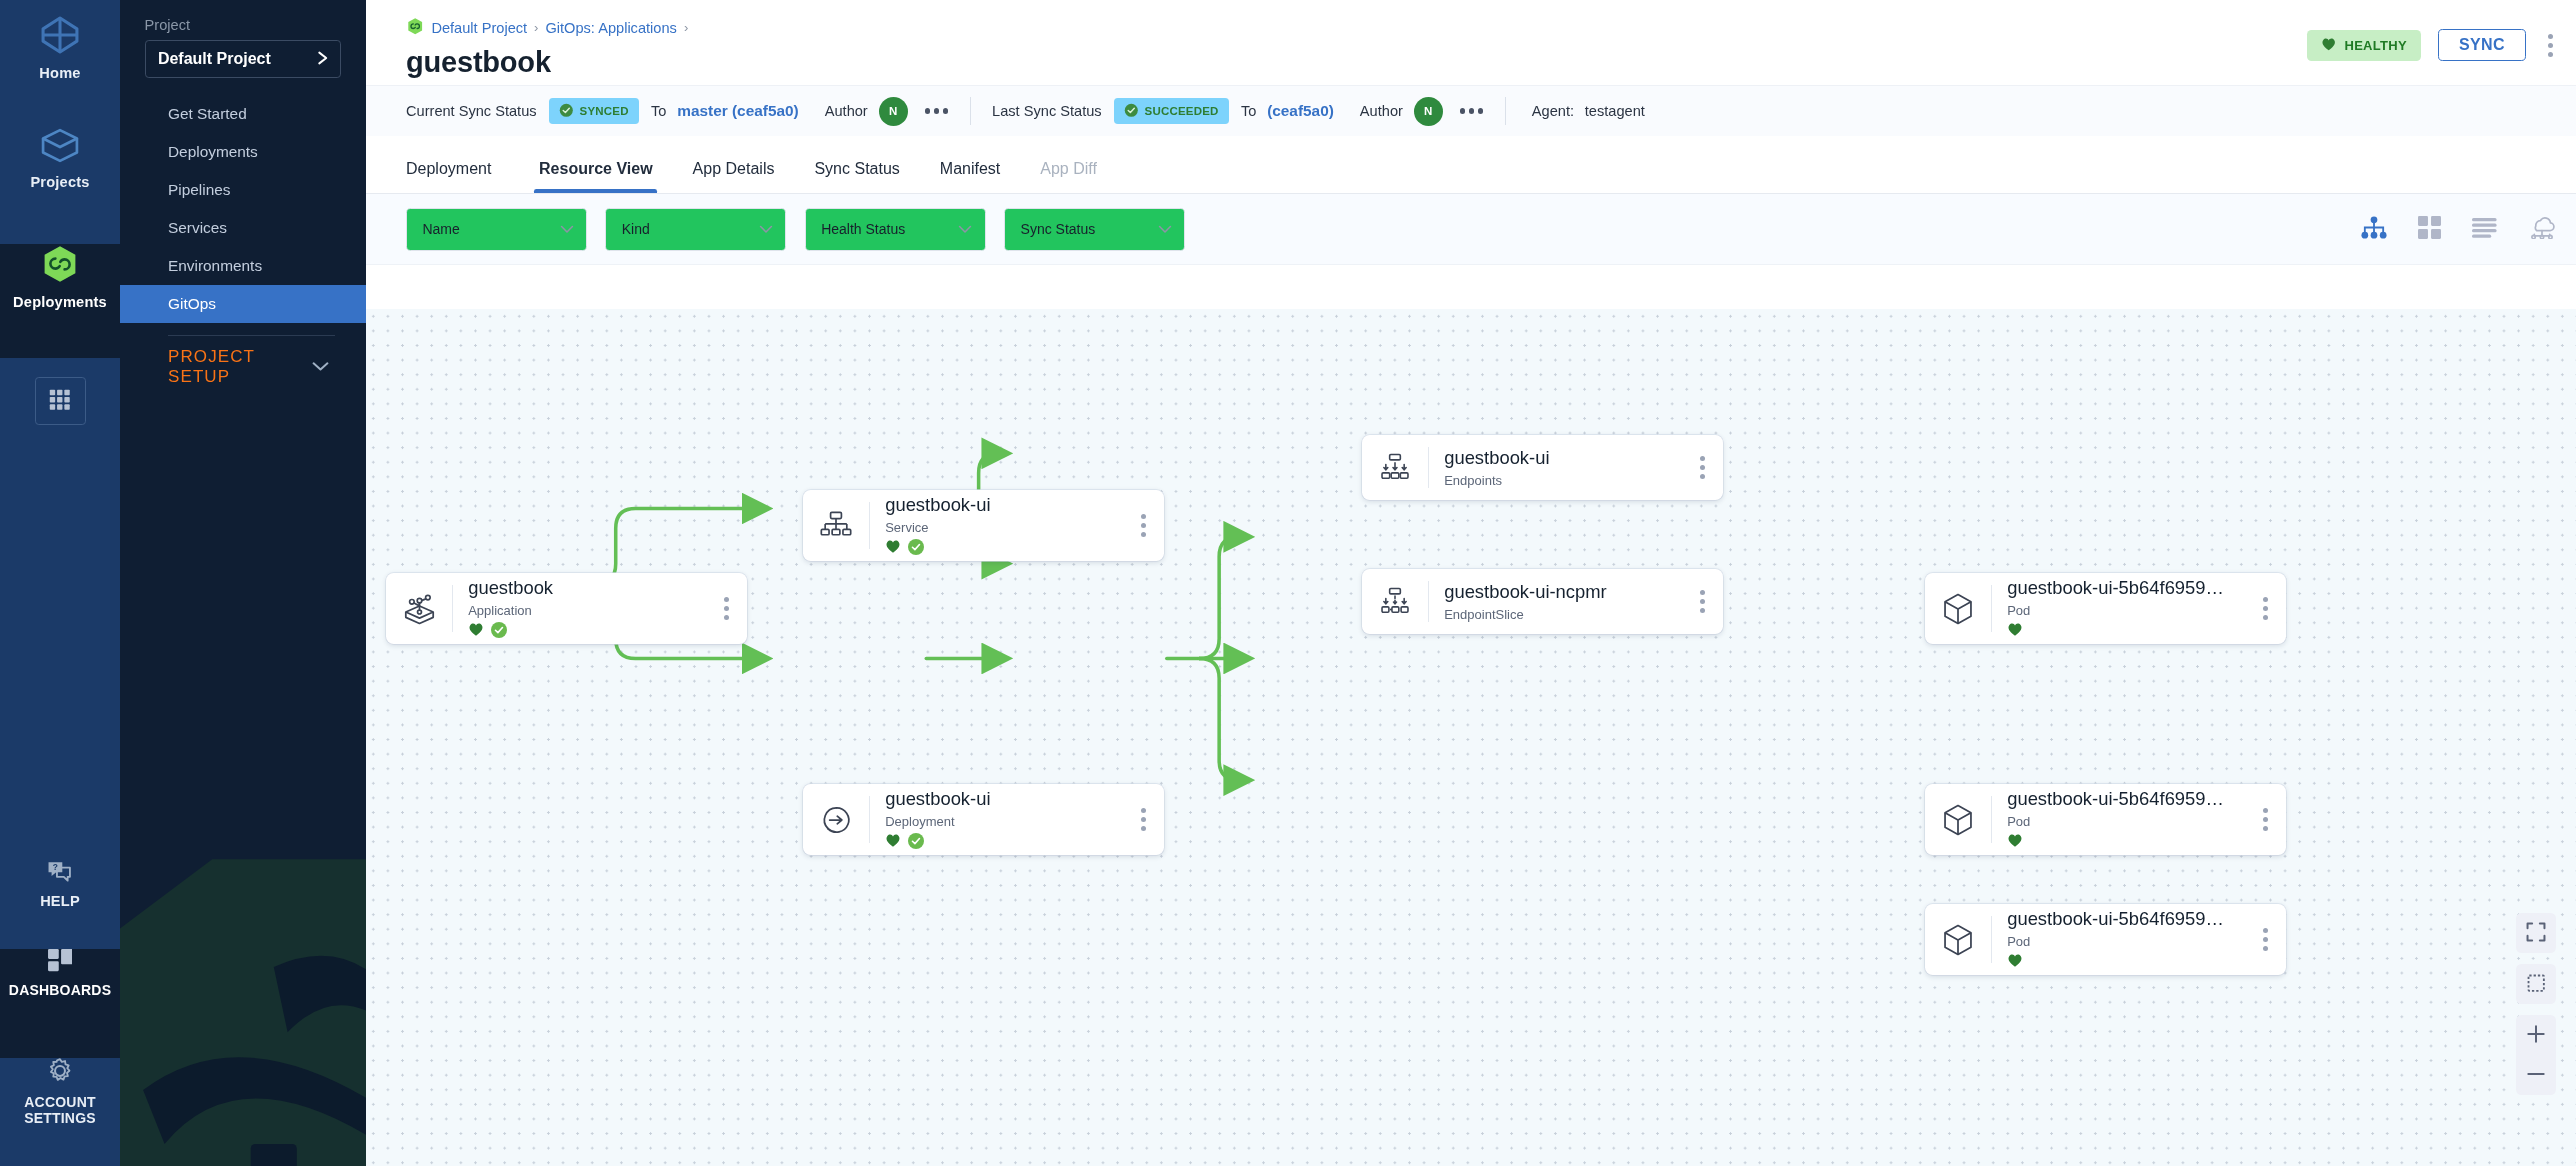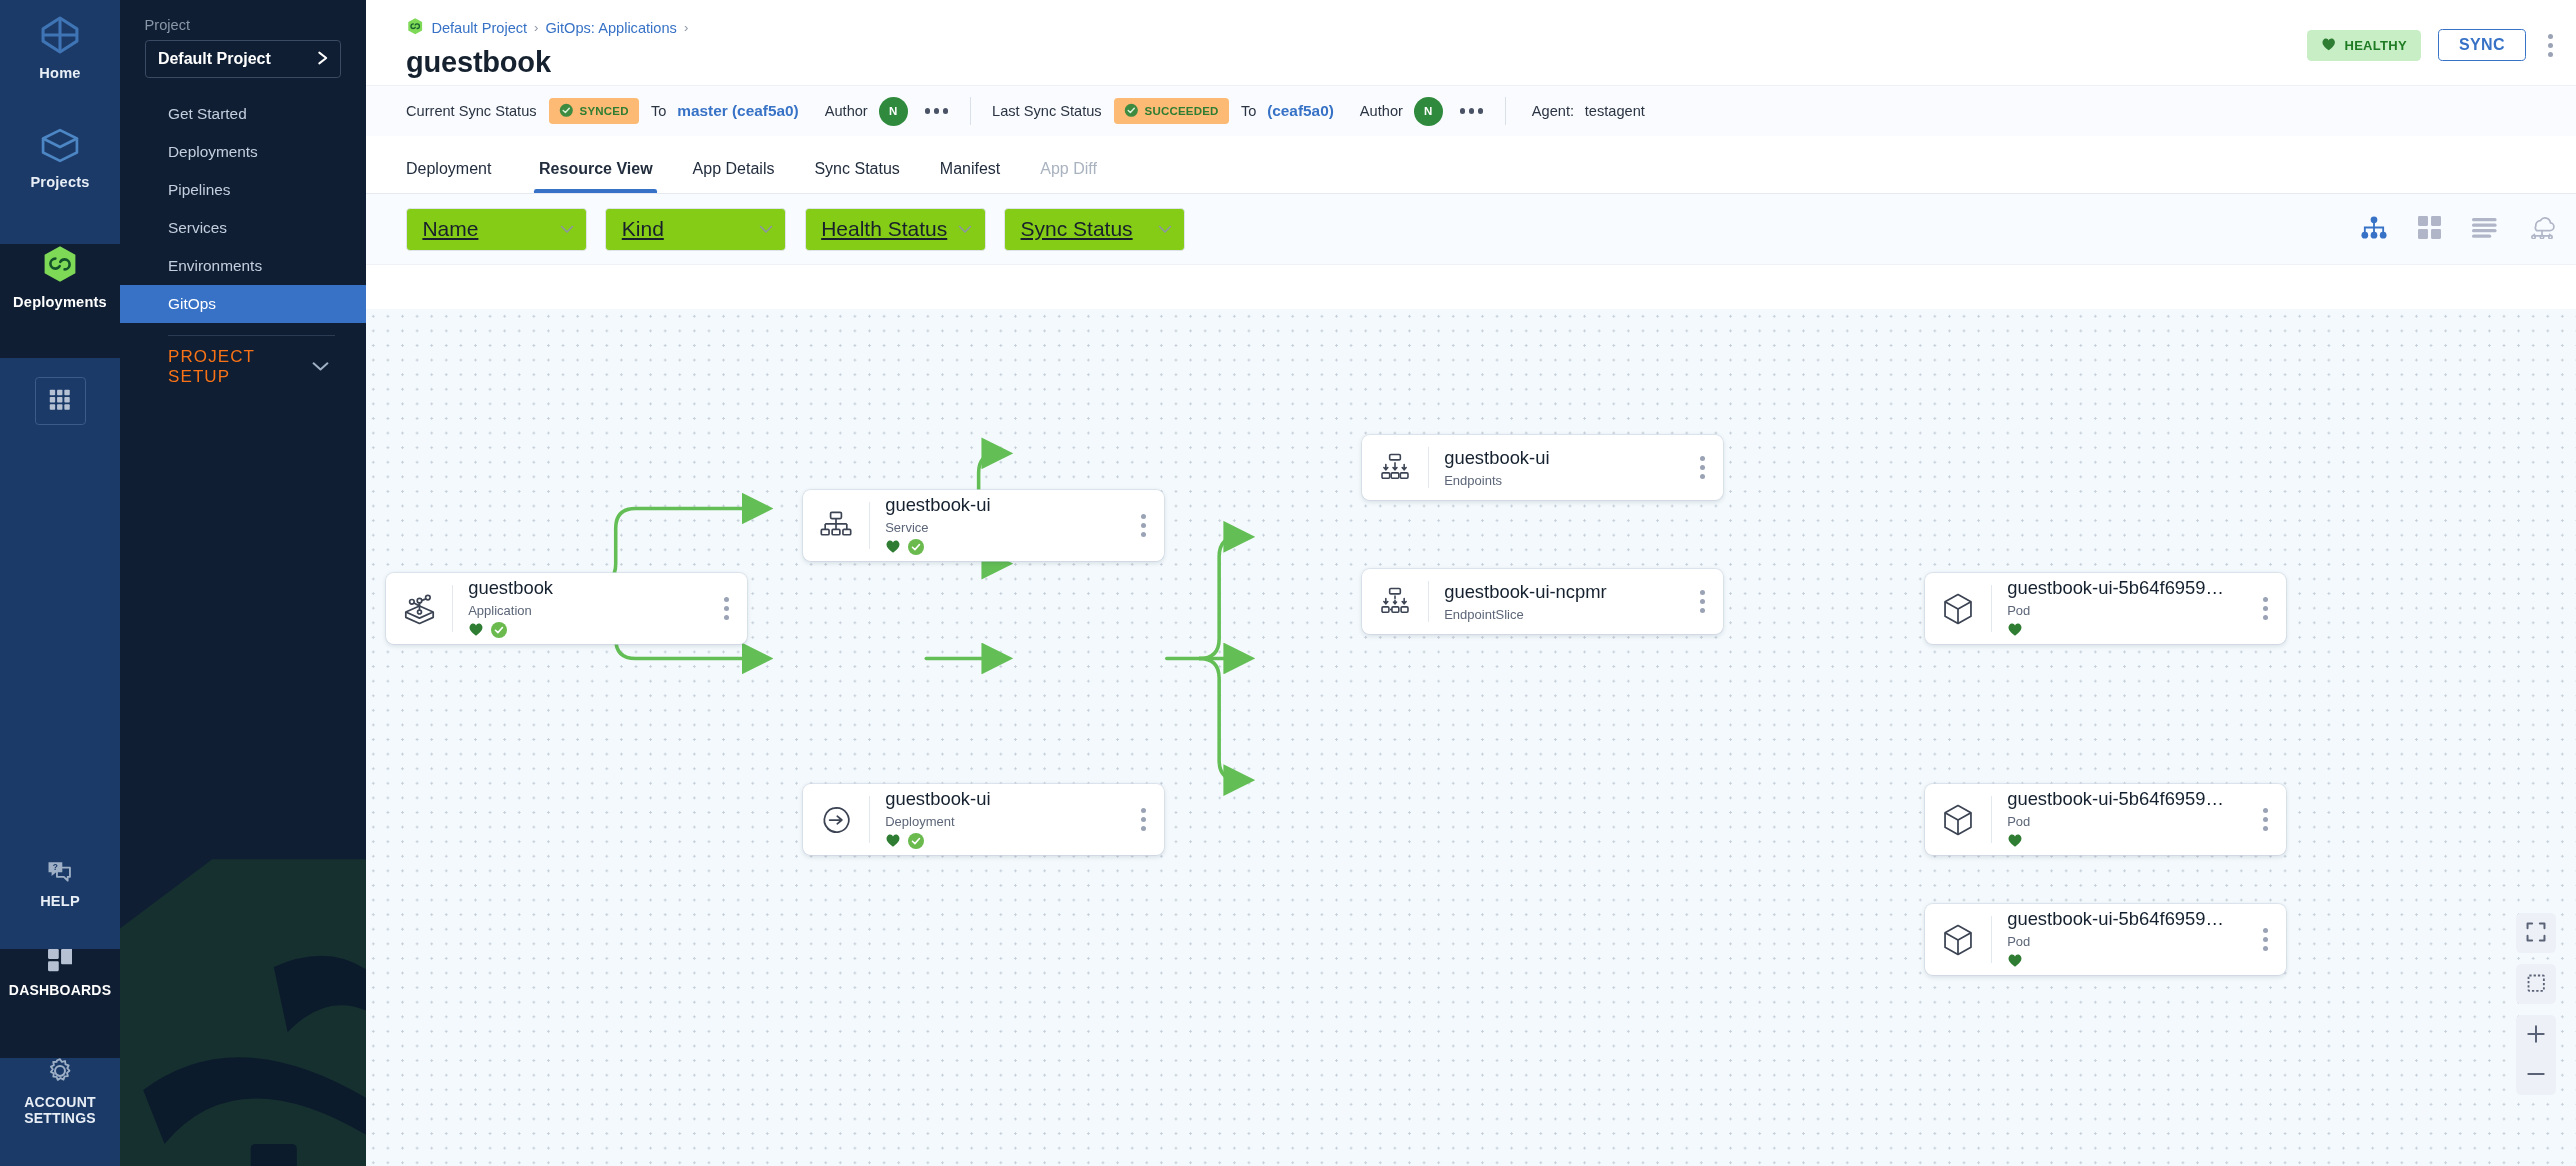--- a/index.html
+++ b/index.html
@@ -99,21 +99,21 @@
   .kebab-v i { width: 5.4px; height: 5.4px; border-radius: 50%; background: #9aa3b5; display:block; }
 
   
   .syncbar {
     height: 51px; background: #f9fbfe; border-top: 0.8px solid #eef1f6;
     display: flex; align-items: center; padding-left: 40px; gap: 0;
     font-size: 14.6px; color: #2b3443;
   }
   .syncbar .lbl { color: #2b3443; }
   .chip {
-    background: #fdba74; border-radius: 3.8px; height: 26px; display:flex;
+    background: #7dd3fc; border-radius: 3.8px; height: 26px; display:flex;
     align-items:center; gap:6.1px; padding: 0 10px; margin: 0 12.3px;
     font-size: 11.5px; font-weight: 700; color: #2e7d32; letter-spacing: 0.2px;
   }
   .to-link { color: #3772c6; font-weight: 700; margin-left: 10.8px; font-size: 15.4px; }
   .avatar {
     width: 29px; height: 29px; border-radius: 50%; background: #2f8a3e;
     color: #fff; display: flex; align-items: center; justify-content: center;
     font-size: 11.5px; font-weight: 700; margin-left: 10.8px;
   }
   .kebab-h { display: flex; gap: 3.8px; margin-left: 17px; cursor: pointer; }
@@ -137,23 +137,23 @@
     height: 3.8px; background: #3772c6; border-radius: 2.3px 2.3px 0 0;
   }
   .tab.disabled { color: #a9b2bf; cursor: default; }
 
   
   .filters {
     height: 71px; background: #f8fbff; display: flex; align-items: center;
     padding-left: 40px; gap: 18.4px; position: relative; border-bottom: 0.8px solid #eef2f7;
   }
   .sel {
-    width: 181px; height: 43px; background: #84cc16; border: 0.8px solid #dfe4ec;
+    width: 181px; height: 43px; background: #22c55e; border: 0.8px solid #dfe4ec;
     border-radius: 4.6px; display: flex; align-items: center; justify-content: space-between;
-    padding: 0 12.3px 0 15.4px; font-size: 21px; color: #18202c; cursor: pointer; text-decoration: underline;
+    padding: 0 12.3px 0 15.4px; font-size: 14px; color: #18202c; cursor: pointer;
   }
   .chev { color: #8d94a6; font-size: 11.5px; }
   .viewtoggles {
     position: absolute; right: 20px; top: 50%; transform: translateY(-50%);
     display: flex; align-items: center; gap: 31px;
   }
   .viewtoggles .vt { cursor: pointer; display:block; }
 
   
   .canvas {

